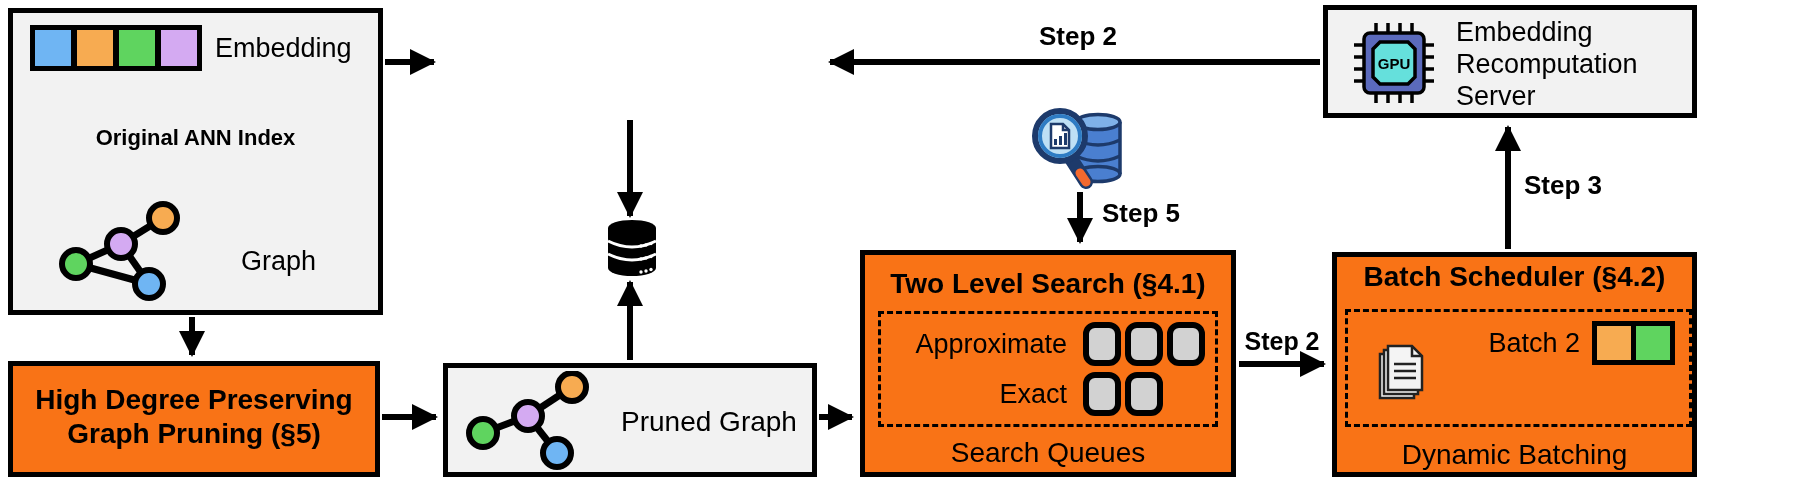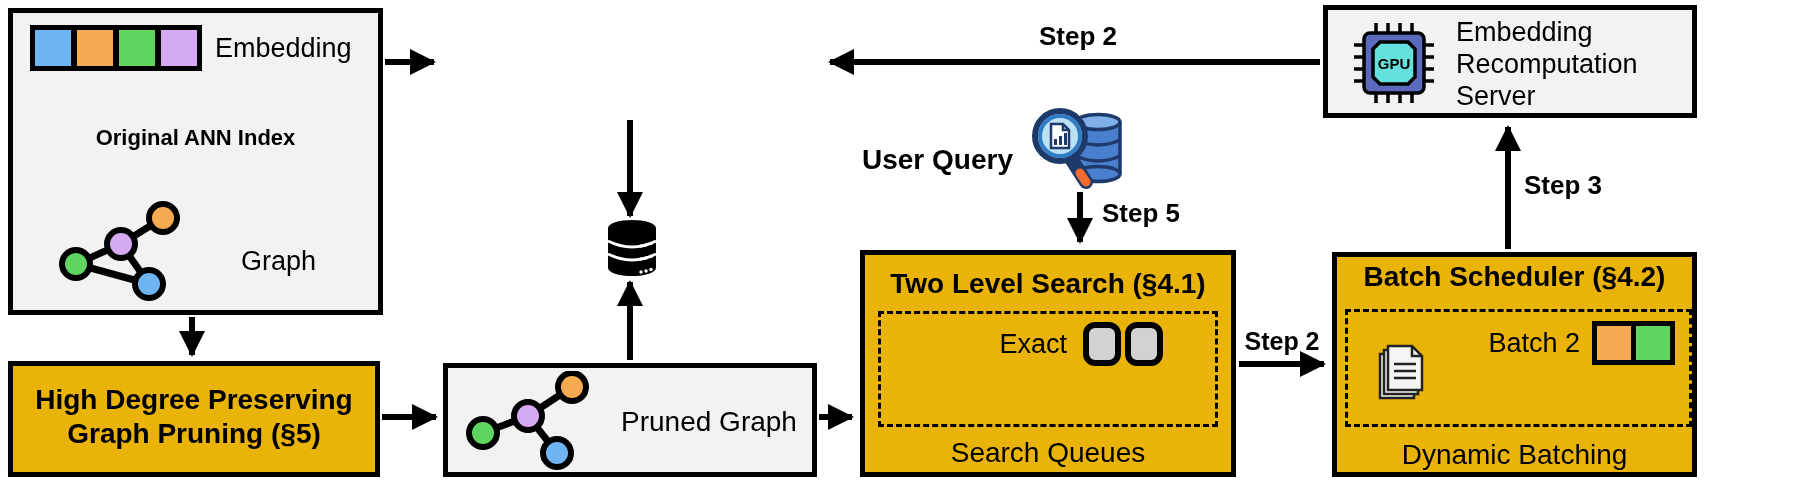--- a/index.html
+++ b/index.html
@@ -1,19 +1,19 @@
 <!DOCTYPE html>
 <html><head>
 <meta charset="utf-8">
 <style>
   html,body{margin:0;padding:0;background:#fff;}
   #canvas{position:relative;width:1817px;height:481px;background:#ffffff;
           font-family:"Liberation Sans", sans-serif;color:#000;overflow:hidden;padding-left:16px;}
   .box{position:absolute;background:#f2f2f2;border:5px solid #000;box-sizing:border-box;}
-  .box.shaded{background:#eab308;text-decoration:underline;}
+  .box.shaded{background:#f97316;text-decoration:underline;}
   .abs{position:absolute;}
   .t{font-size:27px;line-height:32px;}
   .b{font-weight:bold;}
   .center{text-align:center;}
   .step-label{position:absolute;font-size:26px;font-weight:bold;white-space:nowrap;}
   
   .cellbar{display:flex;background:#000;padding:5px;gap:6px;}
   .cellbar .cell{width:36px;height:36px;}
   .cellbar.small .cell{width:34px;height:34px;}
   .cellbar.small{gap:5px;}
@@ -91,21 +91,20 @@
         <circle cx="46" cy="24.5" r="1.7"></circle>
       <circle cx="36" cy="40" r="1.7"></circle>
         <circle cx="41" cy="39" r="1.7"></circle>
         <circle cx="46" cy="37.5" r="1.7"></circle>
       <circle cx="36" cy="53" r="1.7"></circle>
         <circle cx="41" cy="52" r="1.7"></circle>
         <circle cx="46" cy="50.5" r="1.7"></circle>
     </g>
   </svg>
 
-  <div class="abs b" style="left:862px;top:144px;font-size:28px;">User Query</div>
   <svg class="abs" style="left:1028px;top:106px;" width="102" height="88" viewBox="0 0 102 88">
 
     <g stroke="#1d3a6b" stroke-width="3.5">
       <rect x="48" y="16" width="44" height="52" stroke="none" fill="#4a7fd0"></rect>
       <ellipse cx="70" cy="68" rx="22" ry="7.5" fill="#4a7fd0"></ellipse>
       <path d="M48 16 v52 M92 16 v52" fill="none"></path>
       <path d="M48 34 Q70 44 92 34" fill="#4a7fd0"></path>
       <path d="M48 50 Q70 60 92 50" fill="#4a7fd0"></path>
       <ellipse cx="70" cy="16" rx="22" ry="7.5" fill="#7fb1e8"></ellipse>
     </g>
@@ -160,20 +159,28 @@
         <circle cx="17" cy="62" r="14" fill="#5fd45f"></circle>
         <circle cx="91" cy="82" r="14" fill="#6fb5f3"></circle>
       </g>
     </svg>
     <div class="abs" style="left:155px;top:38px;width:212px;text-align:center;font-size:28px;">Pruned Graph</div>
   </div>
 
   <div class="box shaded" style="left:860px;top:250px;width:376px;height:227px;">
     <div class="abs b center" style="left:0;top:13px;width:100%;font-size:28px;">Two Level Search (§4.1)</div>
     <div class="dashed" style="left:13px;top:56px;width:340px;height:116px;padding:5px 0;">
+      <div class="qrow">
+        <div class="qlabel">Approximate</div>
+        <div style="display:flex;">
+            <div class="queue-box"></div>
+            <div class="queue-box"></div>
+            <div class="queue-box"></div>
+          </div>
+      </div>
       <div class="qrow">
         <div class="qlabel">Exact</div>
         <div style="display:flex;">
             <div class="queue-box"></div>
             <div class="queue-box"></div>
           </div>
       </div>
     </div>
     <div class="abs center" style="left:0;top:182px;width:100%;font-size:28px;">Search Queues</div>
   </div>

